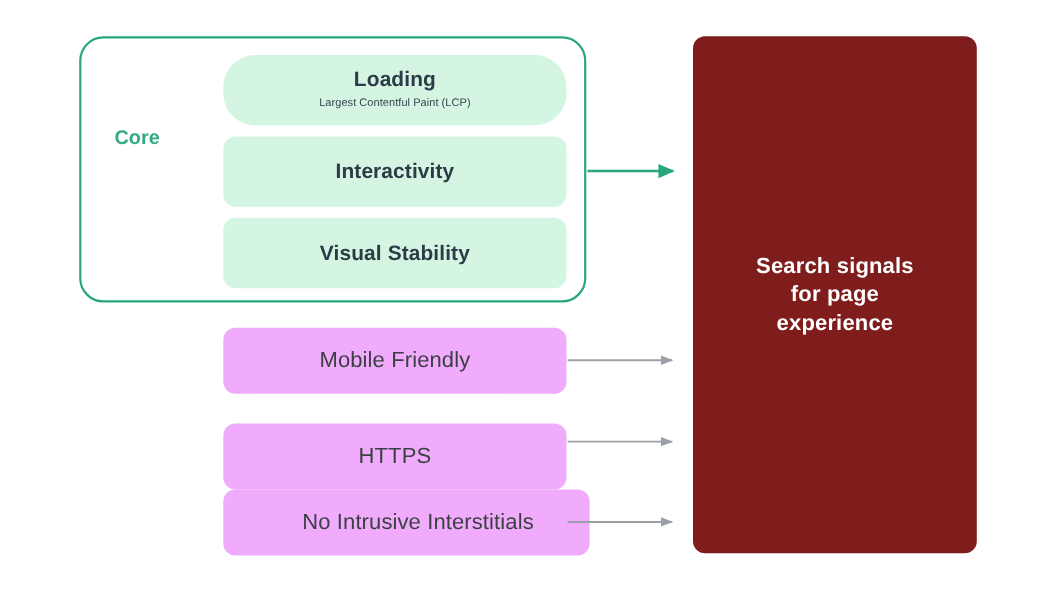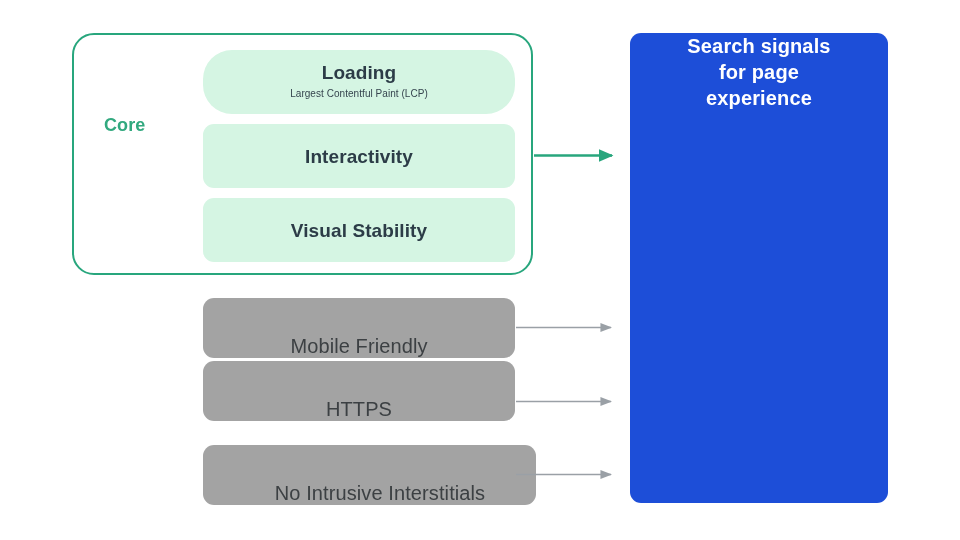--- a/index.html
+++ b/index.html
@@ -83,47 +83,48 @@
     margin-top: 1px;
     letter-spacing: 0.05px;
   }
 
   
   .signal-card {
     position: absolute;
     left: 203px;
     width: 312px;
     height: 60px;
-    background: #a3a3a3;
+    background: #f0abfc;
     border-radius: 11px;
     display: flex;
-    align-items: flex-end;
+    align-items: center;
     justify-content: center;
   }
   .signal-card.s0 { top: 298px; }
-  .signal-card.s1 { top: 361px; }
+  .signal-card.s1 { top: 385px; }
   .signal-card.s2 { top: 445px; padding-left: 21px; }
 
   .signal-label {
     color: #3c4043;
     font-size: 20px;
     font-weight: normal;
     letter-spacing: 0.1px;
   }
 
   
   .search-box {
     position: absolute;
     left: 630px;
     top: 33px;
     width: 258px;
     height: 470px;
-    background: #1d4ed8;
+    background: #7f1d1d;
     border-radius: 11px;
     display: flex;
+    align-items: center;
     justify-content: center;
   }
   .search-box-text {
     color: #ffffff;
     font-size: 20px;
     font-weight: bold;
     line-height: 26px;
     text-align: center;
     letter-spacing: 0.15px;
     white-space: pre-line;

